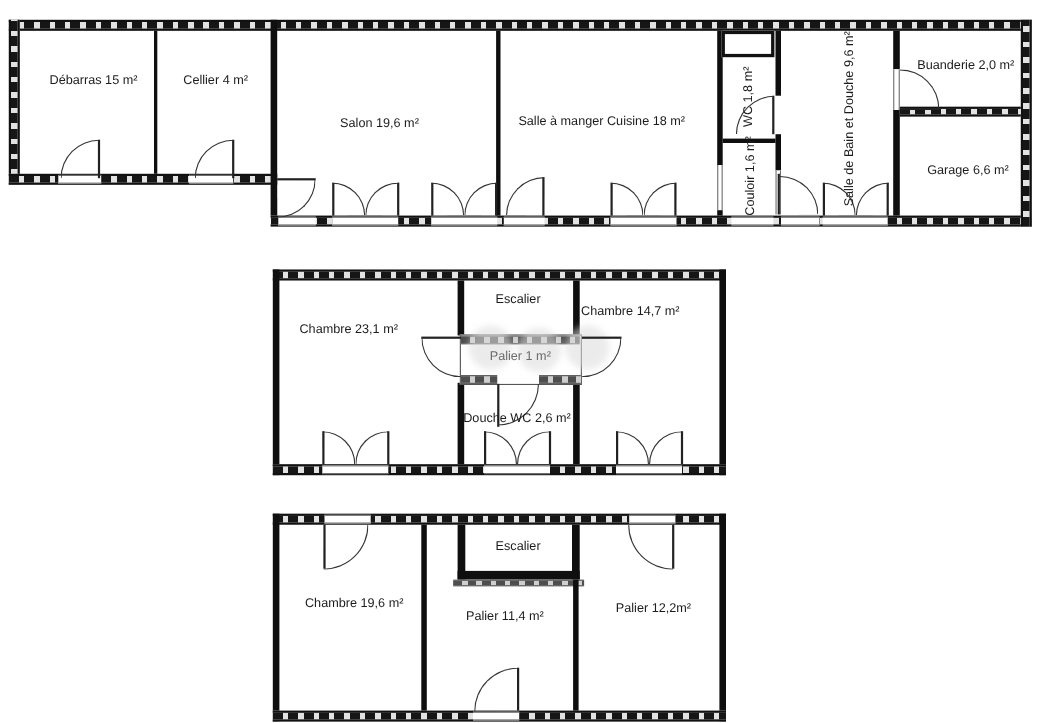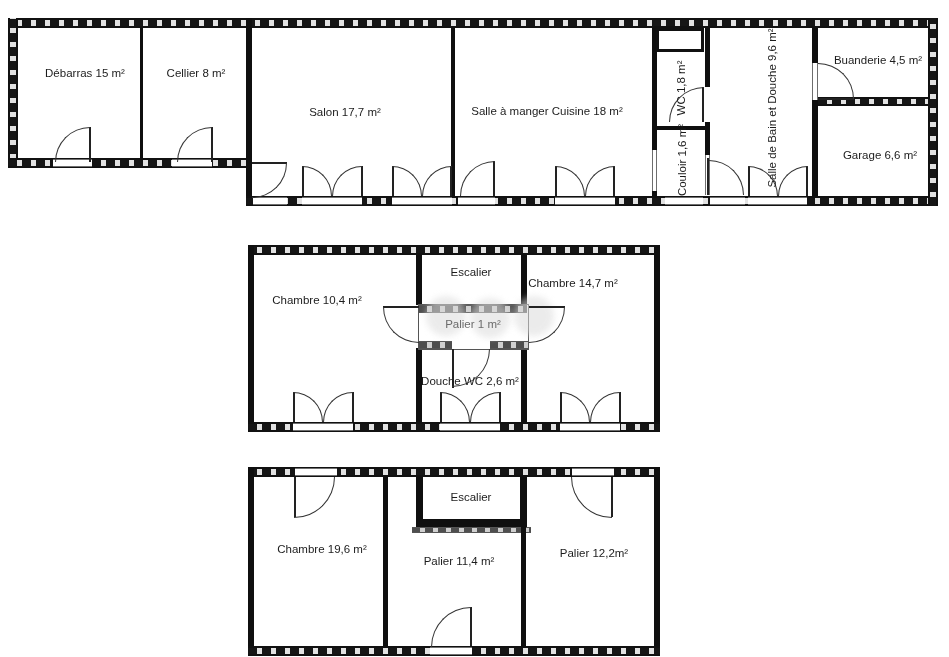--- a/index.html
+++ b/index.html
@@ -102,27 +102,27 @@
     <div class="arc c-bl" style="left:709px;top:160px;width:35px;height:35px;"></div>
     <div class="leaf" style="left:748px;top:166px;width:2px;height:30px;"></div>
     <div class="arc c-bl" style="left:748px;top:166px;width:30px;height:30px;"></div>
     <div class="leaf" style="left:806px;top:166px;width:2px;height:30px;"></div>
     <div class="arc c-br" style="left:778px;top:166px;width:30px;height:30px;"></div>
 
     <div class="leaf" style="left:818px;top:98px;width:36px;height:2px;"></div>
     <div class="arc c-bl" style="left:818px;top:63px;width:36px;height:36px;"></div>
 
     <div class="lbl" style="left:85px;top:73px;">Débarras 15 m²</div>
-    <div class="lbl" style="left:196px;top:73px;">Cellier 8 m²</div>
-    <div class="lbl" style="left:345px;top:112px;">Salon 17,7 m²</div>
+    <div class="lbl" style="left:196px;top:73px;">Cellier 4 m²</div>
+    <div class="lbl" style="left:345px;top:112px;">Salon 19,6 m²</div>
     <div class="lbl" style="left:547px;top:111px;">Salle à manger Cuisine 18 m²</div>
     <div class="lbl vert" style="left:681px;top:88px;">WC 1,8 m²</div>
     <div class="lbl vert" style="left:682px;top:160px;">Couloir 1,6 m²</div>
     <div class="lbl vert" style="left:772px;top:108px;">Salle de Bain et Douche 9,6 m²</div>
-    <div class="lbl" style="left:878px;top:60px;">Buanderie 4,5 m²</div>
+    <div class="lbl" style="left:878px;top:60px;">Buanderie 2,0 m²</div>
     <div class="lbl" style="left:880px;top:155px;">Garage 6,6 m²</div>
   </div>
 
   <div>
     <div class="hatch-h" style="left:248px;top:245px;width:412px;height:10px;"></div>
     <div class="wall" style="left:248px;top:245px;width:6px;height:187px;"></div>
     <div class="wall" style="left:654px;top:245px;width:6px;height:187px;"></div>
     <div class="hatch-h" style="left:248px;top:422px;width:412px;height:10px;"></div>
     <div class="thr" style="left:293px;top:423px;width:60px;height:8px;"></div>
     <div class="thr" style="left:440px;top:423px;width:60px;height:8px;"></div>
@@ -156,21 +156,21 @@
     <div class="arc c-br" style="left:323px;top:392px;width:30px;height:30px;"></div>
     <div class="leaf" style="left:440px;top:392px;width:2px;height:30px;"></div>
     <div class="arc c-bl" style="left:440px;top:392px;width:30px;height:30px;"></div>
     <div class="leaf" style="left:499px;top:392px;width:2px;height:30px;"></div>
     <div class="arc c-br" style="left:470px;top:392px;width:30px;height:30px;"></div>
     <div class="leaf" style="left:560px;top:392px;width:2px;height:30px;"></div>
     <div class="arc c-bl" style="left:560px;top:392px;width:30px;height:30px;"></div>
     <div class="leaf" style="left:619px;top:392px;width:2px;height:30px;"></div>
     <div class="arc c-br" style="left:590px;top:392px;width:30px;height:30px;"></div>
 
-    <div class="lbl" style="left:317px;top:300px;">Chambre 10,4 m²</div>
+    <div class="lbl" style="left:317px;top:300px;">Chambre 23,1 m²</div>
     <div class="lbl" style="left:471px;top:272px;">Escalier</div>
     <div class="lbl" style="left:573px;top:283px;">Chambre 14,7 m²</div>
     <div class="lbl faded" style="left:473px;top:324px;">Palier 1 m²</div>
     <div class="lbl" style="left:470px;top:381px;">Douche WC 2,6 m²</div>
   </div>
 
   <div>
     <div class="hatch-h" style="left:248px;top:467px;width:412px;height:10px;"></div>
     <div class="thr" style="left:295px;top:468px;width:42px;height:8px;"></div>
     <div class="thr" style="left:572px;top:468px;width:42px;height:8px;"></div>

